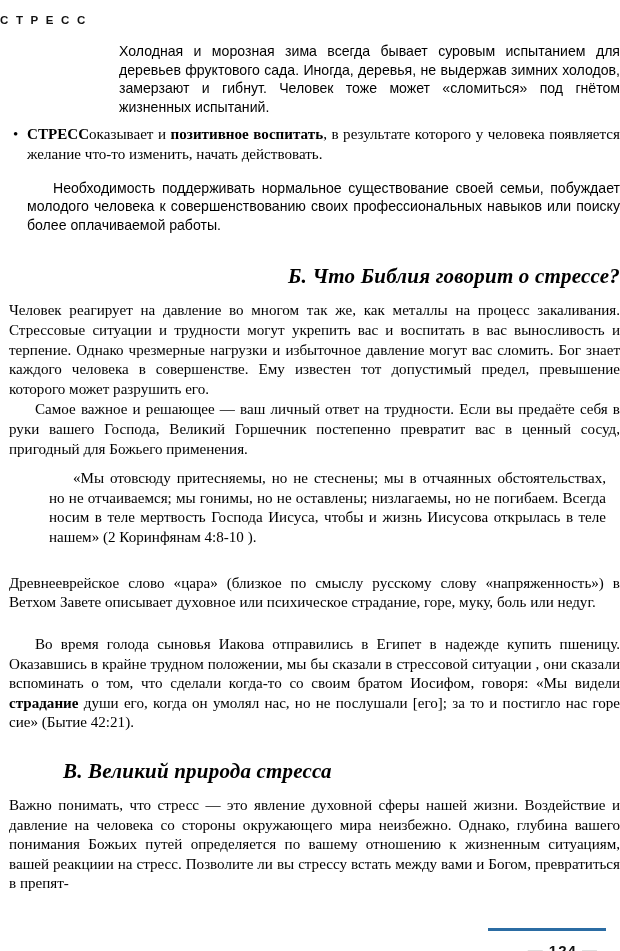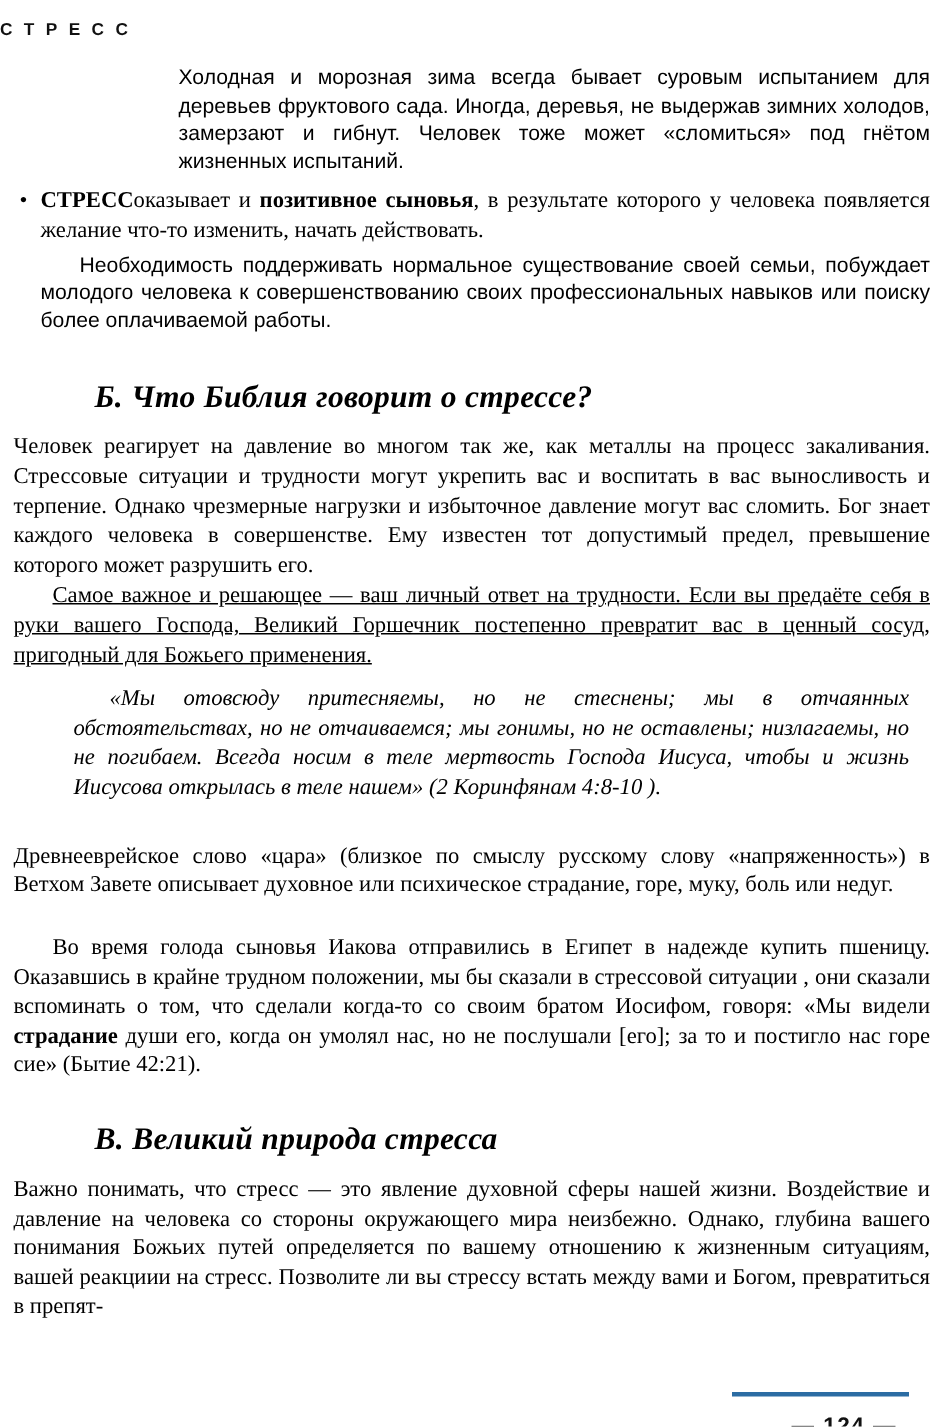--- a/index.html
+++ b/index.html
@@ -63,51 +63,50 @@
     text-align: left;
   }
   .bullet-body {
     flex: 1 1 auto;
   }
   .bullet-body p {
     text-indent: 0;
   }
   .bullet-body p.second {
     text-indent: 26px;
-    margin-top: 2px;
+    margin-top: 14px;
   }
   b, strong { font-weight: bold; }
 
   h2.heading {
     font-family: "Liberation Serif", serif;
     font-weight: bold;
     font-style: italic;
     font-size: 21px;
     margin: 26px 0 10px 0;
     padding-left: 54px;
     letter-spacing: 0.2px;
   }
   h2.heading.b-head {
     margin-top: 30px;
+    text-align: right;
   }
   .para {
     margin-top: 12px;
   }
   .para + .para {
     margin-top: 1px;
-    text-decoration: underline;
   }
   .para.ind {
     text-indent: 26px;
   }
   .quote {
     margin: 10px 0 0 0;
     padding-left: 40px;
     padding-right: 14px;
-    font-style: italic;
     font-size: 15.1px;
     line-height: 1.30;
     text-align: justify;
     text-indent: 24px;
   }
   .gap-s { height: 10px; }
   .gap-m { height: 14px; }
   .footer-rule {
     position: absolute;
     right: 14px;
@@ -136,21 +135,21 @@
 
   <div class="content">
 
     <div class="indent-block">
       <p class="sans">Холодная и морозная зима всегда бывает суровым испытанием для деревьев фруктового сада. Иногда, деревья, не выдержав зимних холодов, замерзают и гибнут. Человек тоже может «сломиться» под гнётом жизненных испытаний.</p>
     </div>
 
     <div class="bullet-row">
       <div class="bullet-mark">•</div>
       <div class="bullet-body">
-        <p><b>СТРЕСС</b><span>оказывает и </span><b>позитивное сыновья</b><span>, в результате которого у человека появляется желание что-то изменить, начать действовать.</span></p>
+        <p><b>СТРЕСС</b><span>оказывает и </span><b>позитивное воспитать</b><span>, в результате которого у человека появляется желание что-то изменить, начать действовать.</span></p>
         <p class="sans second">Необходимость поддерживать нормальное существование своей семьи, побуждает молодого человека к совершенствованию своих профессиональных навыков или поиску более оплачиваемой работы.</p>
       </div>
     </div>
 
     <h2 class="heading b-head">Б. Что Библия говорит о стрессе?</h2>
 
     <p class="para">Человек реагирует на давление во многом так же, как металлы на процесс закаливания. Стрессовые ситуации и трудности могут укрепить вас и воспитать в вас выносливость и терпение. Однако чрезмерные нагрузки и избыточное давление могут вас сломить. Бог знает каждого человека в совершенстве. Ему известен тот допустимый предел, превышение которого может разрушить его.</p>
     <p class="para ind">Самое важное и решающее — ваш личный ответ на трудности. Если вы предаёте себя в руки вашего Господа, Великий Горшечник постепенно превратит вас в  ценный сосуд,  пригодный для Божьего применения.</p>
 
     <p class="quote">«Мы отовсюду притесняемы, но не стеснены; мы в отчаянных обстоятельствах, но не отчаиваемся; мы гонимы, но не оставлены; низлагаемы, но не погибаем. Всегда носим в теле мертвость Господа Иисуса, чтобы и жизнь Иисусова открылась в теле нашем» (2 Коринфянам 4:8-10 ).</p>

